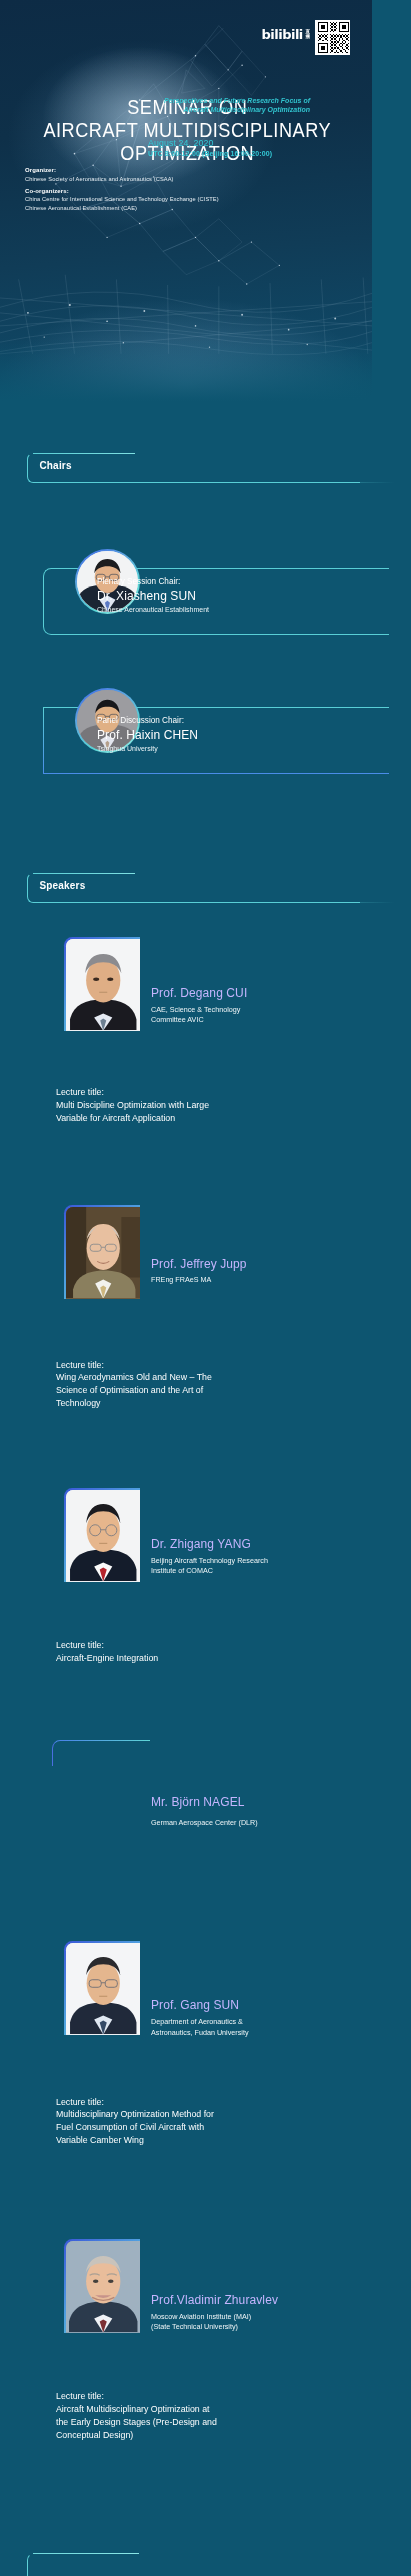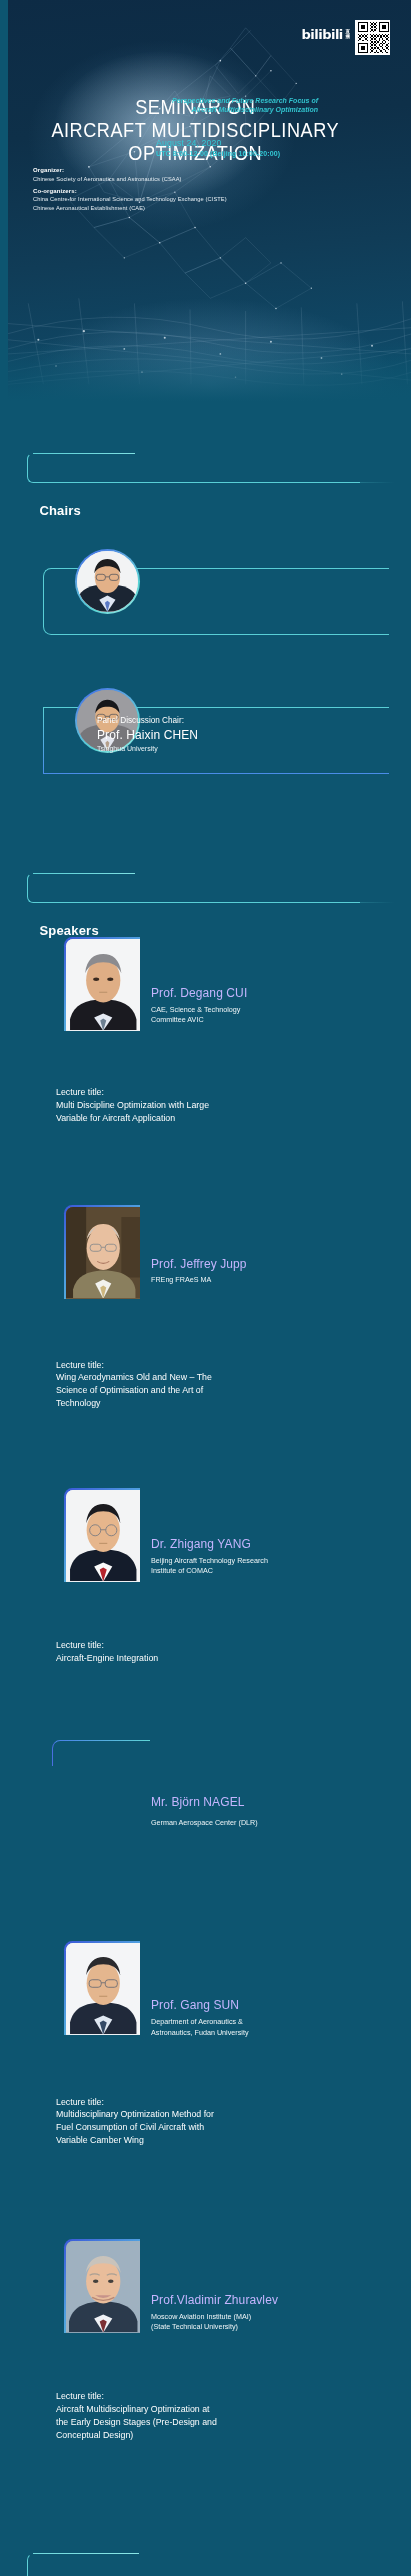--- a/index.html
+++ b/index.html
@@ -7,21 +7,21 @@
   body {
     width:412px; height:2760px;
     font-family:"Liberation Sans", sans-serif;
     color:#ffffff;
     position:relative;
     overflow:hidden;
   }
 
   
   .hero{
-    position:absolute; left:8px; top:0; width:404px; height:401px;
+    position:absolute; left:0; top:0; width:372px; height:401px;
     background:
       radial-gradient(ellipse 216px 155px at 38% 34%, rgba(120,175,215,.30) 0%, rgba(120,175,215,0) 62%),
       radial-gradient(ellipse 268px 124px at 50% 96%, rgba(150,195,230,.34) 0%, rgba(150,195,230,0) 70%),
       linear-gradient(175deg,#0d2b45 0%,#0e3049 32%,#103c57 62%,#0f4866 88%,#0d5570 100%);
     overflow:hidden;
   }
   .hero-mesh{ position:absolute; inset:0; opacity:.9; }
   .hero-fade{
     position:absolute; left:0; bottom:0; width:412px; height:62px;
     background:linear-gradient(to bottom, rgba(13,85,112,0) 0%, rgba(13,85,112,.55) 55%, #0d5570 100%);
@@ -78,23 +78,22 @@
   .sec-topline{
     position:absolute; left:6.2px; top:0; width:102px; height:0.5px;
     background:linear-gradient(to right,#59cfd6,#7fe0e2);
   }
   .sec-botline{
     position:absolute; left:6.2px; top:29px; width:361px; height:0.5px;
     background:linear-gradient(to right,#59cfd6 0%, #59cfd6 62%, rgba(89,207,214,0) 100%);
   }
   .sec-title{
     position:absolute; left:12.4px; top:7.2px;
-    font-size:13px; font-weight:700; color:#ffffff; letter-spacing:0.2px;
+    font-size:10px; font-weight:700; color:#ffffff; letter-spacing:0.2px;
     font-family:"Liberation Sans Narrow","Liberation Sans",sans-serif;
-    margin-top:43px;
   }
 
   
   .chair{ position:absolute; left:0; width:412px; }
   .chair-photo{
     position:absolute; left:0; top:0; width:65px; height:65px;
     border-radius:50%; overflow:hidden;
     background:linear-gradient(150deg,#3a62e8 0%,#5ea8e0 35%,#57d4d4 70%,#a7ecea 100%);
     padding:2.1px; z-index:3;
   }
@@ -356,20 +355,25 @@
         <ellipse cx="60" cy="52" rx="25" ry="31" fill="#e3b188"></ellipse>
         <path d="M34 44c2-20 14-28 26-28s24 8 26 28c-6-10-14-14-26-14s-20 4-26 14z" fill="#1d1d1f"></path>
         <g stroke="#5a5a5f" stroke-width="1.6" fill="none">
           <rect x="38" y="46" width="18" height="12" rx="5"></rect>
           <rect x="64" y="46" width="18" height="12" rx="5"></rect>
           <path d="M56 51h8"></path>
         </g>
       </svg>
     </div>
   </div>
+  <div class="chair-txt">
+    <div class="chair-role">Plenary Session Chair:</div>
+    <div class="chair-name">Dr. Xiasheng SUN</div>
+    <div class="chair-aff">Chinese Aeronautical Establishment</div>
+  </div>
 </div>
 
 <div class="chair" style="top:688px; height:93px">
   <div class="chair-card grad"></div>
   <div class="chair-photo" style="left:75px">
     <div class="inner" style="background:#9a9a9e">
       <svg class="face" viewBox="0 0 120 120">
         <rect width="120" height="120" fill="#9c9ca0"></rect>
         <path d="M0 100c8-24 26-32 60-32s52 8 60 32v20H0z" fill="#77767a"></path>
         <path d="M46 98l14 22 14-22-14-8z" fill="#e3e6ee"></path>

